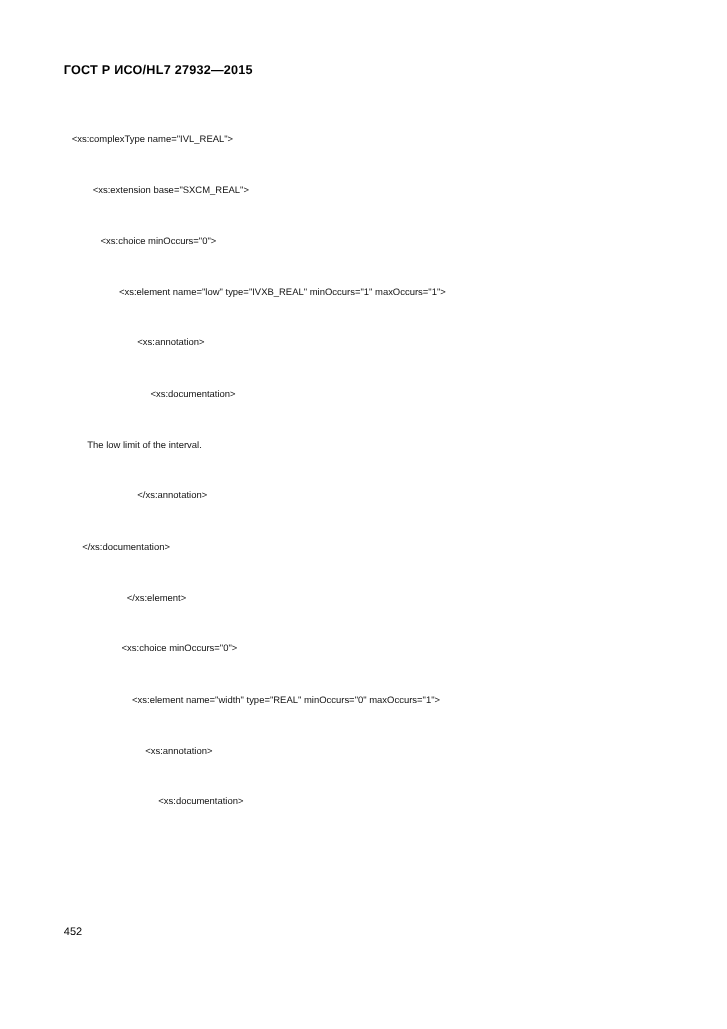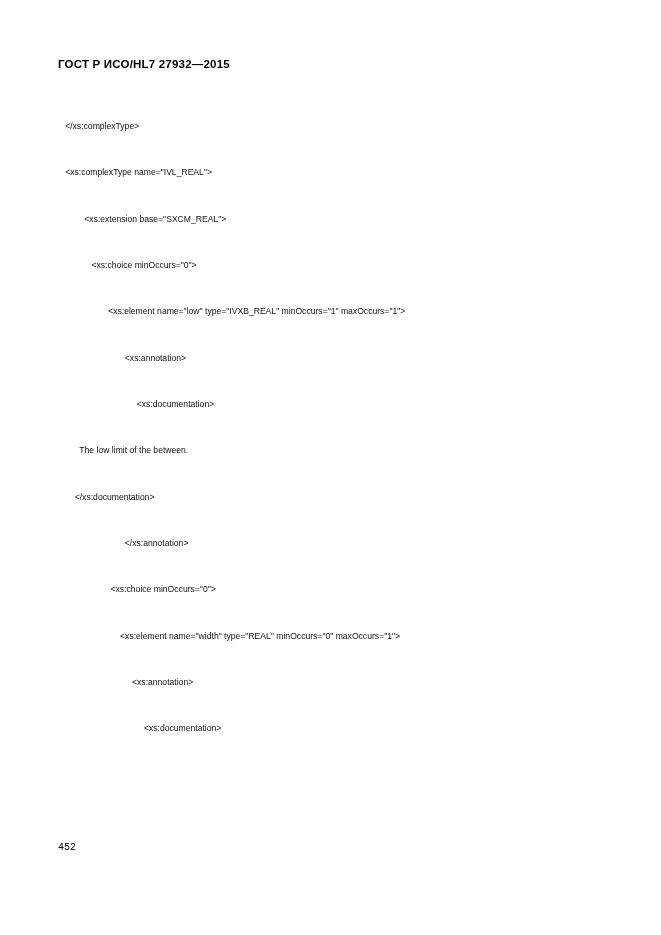--- a/index.html
+++ b/index.html
@@ -44,42 +44,42 @@
   }
   .code-line {
     white-space: pre;
     height: 15.45px;
     display: block;
   }
   .page-number {
     position: absolute;
     top: 842px;
     left: 58px;
-    font-family: Liberation Mono, monospace;
+    font-family: Liberation Sans, sans-serif;
     font-size: 10px;
   }
 </style>
 </head>
 <body>
 
 <div class="page">
 
   <div class="header">ГОСТ Р ИСО/HL7 27932—2015</div>
 
   <div class="code-block">
-    <span class="code-line">   &lt;/xs:complexType&gt;</span>
     <span class="code-line">   &lt;xs:complexType name="IVL_REAL"&gt;</span>
     <span class="code-line">           &lt;xs:extension base="SXCM_REAL"&gt;</span>
     <span class="code-line">              &lt;xs:choice minOccurs="0"&gt;</span>
     <span class="code-line">                     &lt;xs:element name="low" type="IVXB_REAL" minOccurs="1" maxOccurs="1"&gt;</span>
     <span class="code-line">                            &lt;xs:annotation&gt;</span>
     <span class="code-line">                                 &lt;xs:documentation&gt;</span>
-    <span class="code-line">         The low limit of the between.</span>
+    <span class="code-line">         The low limit of the interval.</span>
+    <span class="code-line">                            &lt;/xs:annotation&gt;</span>
     <span class="code-line">       &lt;/xs:documentation&gt;</span>
-    <span class="code-line">                            &lt;/xs:annotation&gt;</span>
+    <span class="code-line">                        &lt;/xs:element&gt;</span>
     <span class="code-line">                      &lt;xs:choice minOccurs="0"&gt;</span>
     <span class="code-line">                          &lt;xs:element name="width" type="REAL" minOccurs="0" maxOccurs="1"&gt;</span>
     <span class="code-line">                               &lt;xs:annotation&gt;</span>
     <span class="code-line">                                    &lt;xs:documentation&gt;</span>
     
     
     
     
     
     

